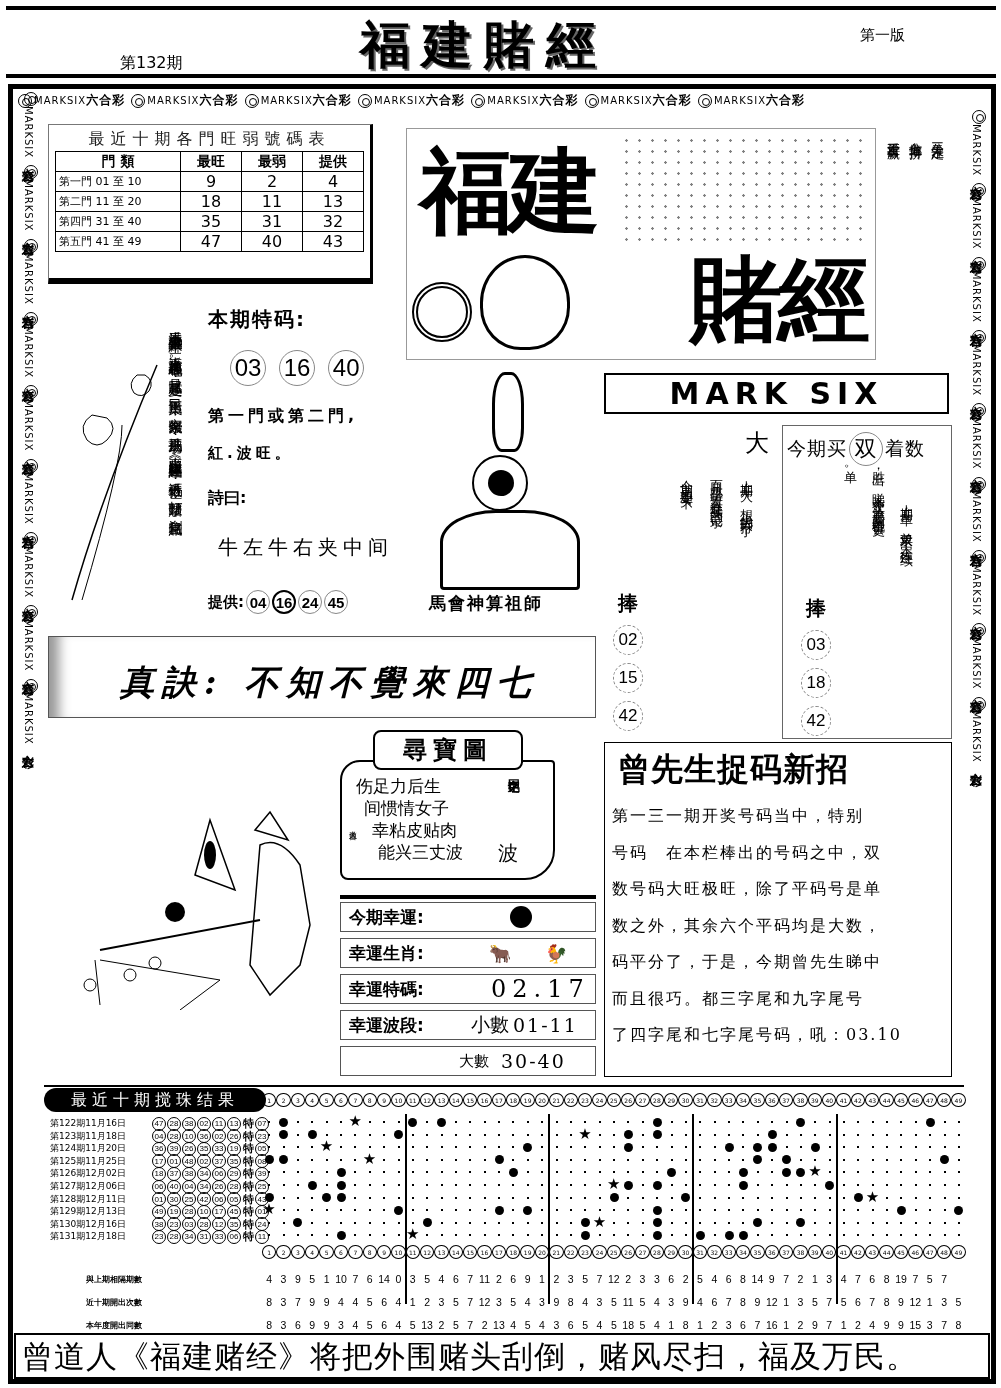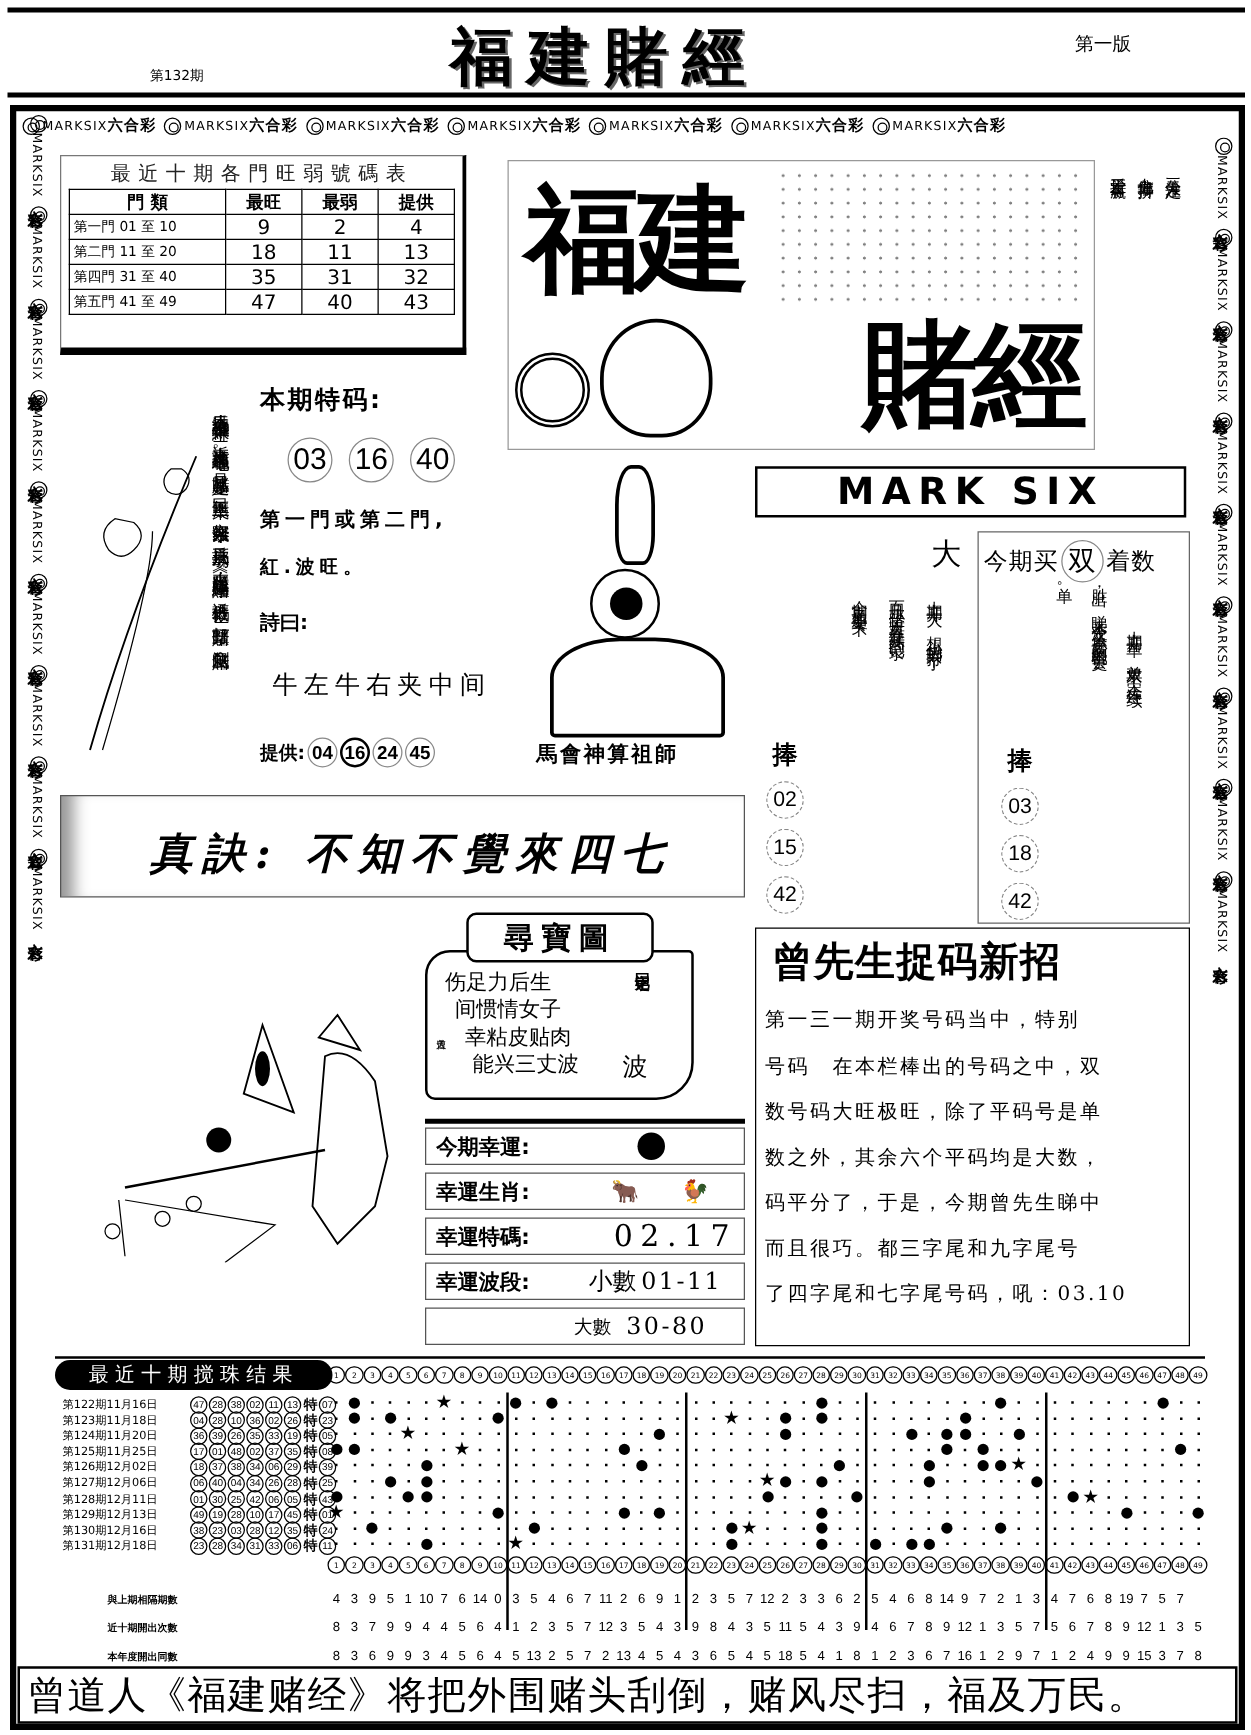--- a/index.html
+++ b/index.html
@@ -2,21 +2,21 @@
 <html><head>
 <meta charset="utf-8">
 <style>
   *{box-sizing:border-box;margin:0;padding:0;}
   html,body{width:1001px;height:1388px;background:#fff;overflow:hidden;}
   body{position:relative;font-family:"DejaVu Sans","Liberation Sans",sans-serif;color:#000;}
   .abs{position:absolute;}
 
   
   #topbar{left:6px;top:6px;width:990px;height:72px;border-top:4px solid #000;border-bottom:4px solid #000;}
-  #issue{left:120px;top:53px;font-size:11px;}
+  #issue{left:120px;top:53px;font-size:16px;}
   #mastTitle{left:360px;top:12px;font-size:50px;font-weight:bold;letter-spacing:12px;font-family:"DejaVu Serif",serif;text-shadow:2px 2px 0 #666;}
   #edition{left:860px;top:26px;font-size:15px;}
 
   
   #frame{left:8px;top:84px;width:988px;height:1300px;border:5px solid #000;}
   .strip{font-size:10px;white-space:nowrap;overflow:hidden;letter-spacing:1px;}
   #stripTop{left:16px;top:92px;width:970px;height:18px;}
   #stripLeft{left:14px;top:92px;width:26px;height:1230px;writing-mode:vertical-rl;}
   #stripRight{left:962px;top:110px;width:26px;height:1200px;writing-mode:vertical-rl;}
   .flower{display:inline-block;width:14px;height:14px;border:1px solid #000;border-radius:50%;vertical-align:middle;margin:0 2px;position:relative;}
@@ -305,21 +305,21 @@
   <span>幸運特碼:</span>
   <span class="val" style="left:150px;font-size:24px;letter-spacing:6px;">02.17</span>
 </div>
 <div id="lr4" class="lrow">
   <span>幸運波段:</span>
   <span class="val" style="left:130px;font-size:19px;font-family:'DejaVu Sans',sans-serif;">小數</span>
   <span class="val" style="left:172px;font-size:19px;letter-spacing:2px;">01-11</span>
 </div>
 <div id="lr5" class="lrow">
   <span class="val" style="left:118px;font-size:15px;font-family:'DejaVu Sans',sans-serif;">大數</span>
-  <span class="val" style="left:160px;font-size:19px;letter-spacing:2px;">30-80</span>
+  <span class="val" style="left:160px;font-size:19px;letter-spacing:2px;">30-40</span>
 </div>
 
 <div id="zengBox" class="abs"></div>
 <div id="zengTitle" class="abs">曾先生捉码新招</div>
 <div id="zengBody" class="abs">
   <div>第一三一期开奖号码当中，特别</div>
   <div>号码　在本栏棒出的号码之中，双</div>
   <div>数号码大旺极旺，除了平码号是单</div>
   <div>数之外，其余六个平码均是大数，</div>
   <div>码平分了，于是，今期曾先生睇中</div>

